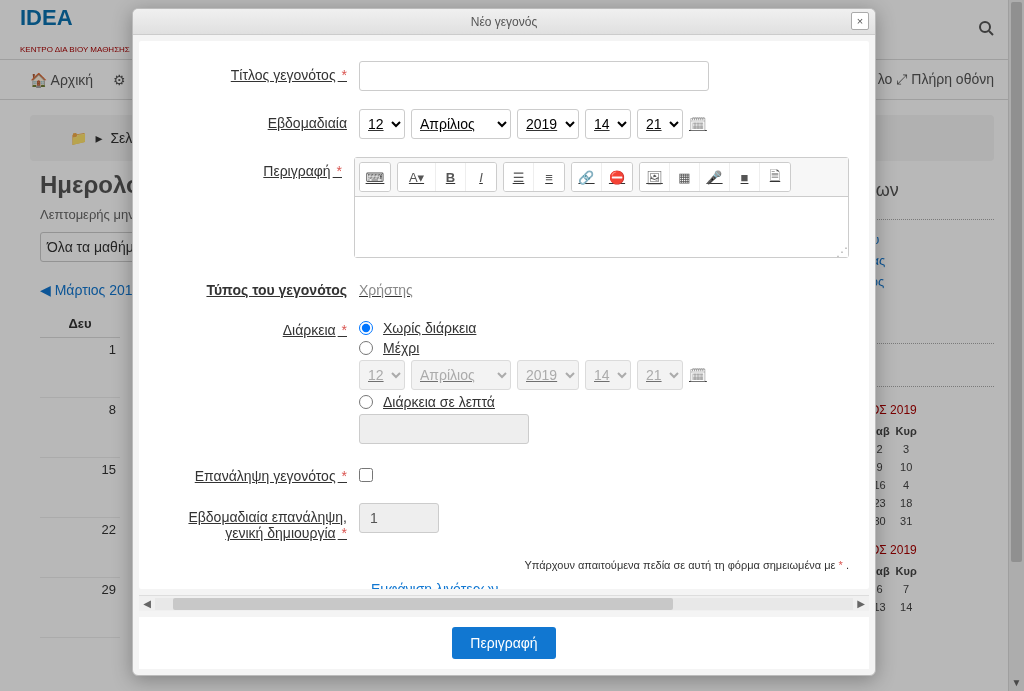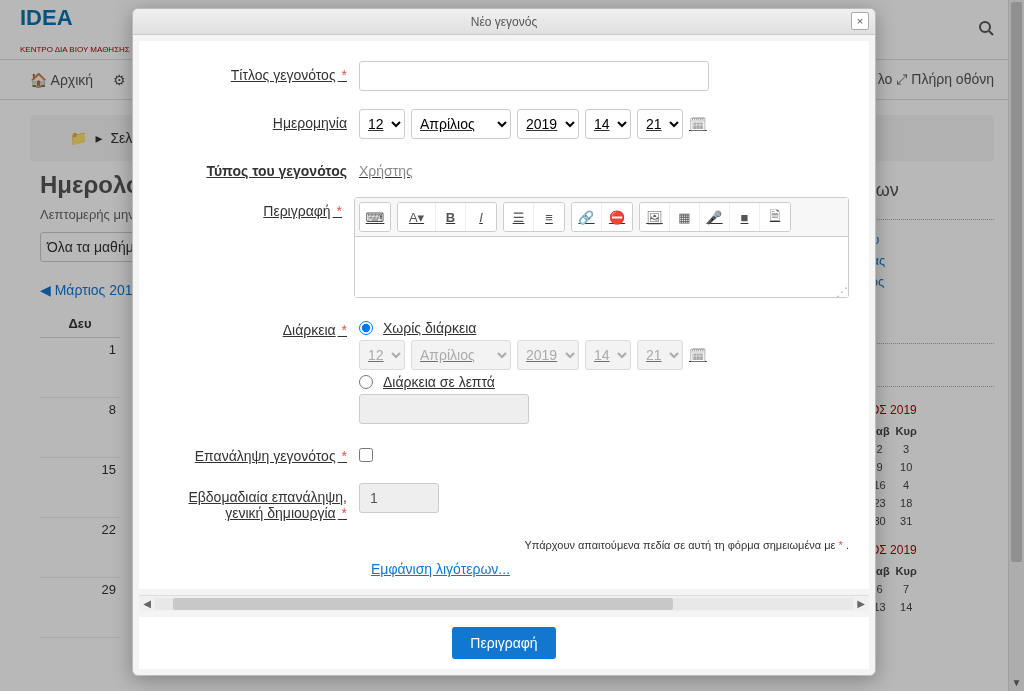--- a/index.html
+++ b/index.html
@@ -218,34 +218,29 @@
   <div class="modal-body">
 
     <div class="form-row">
       <div class="form-label"><span>Τίτλος γεγονότος</span><span class="req"> *</span></div>
       <div class="form-field">
         <input type="text" style="width: 350px;">
       </div>
     </div>
 
     <div class="form-row">
-      <div class="form-label">Ημερομηνία</div>
+      <div class="form-label">Εβδομαδιαία</div>
       <div class="form-field sel-row">
         <select><option>12</option></select>
         <select style="width:100px"><option>Απρίλιος</option></select>
         <select><option>2019</option></select>
         <select><option>14</option></select>
         <select><option>21</option></select>
         <span class="cal-icon">🗓</span>
       </div>
-    </div>
-
-    <div class="form-row">
-      <div class="form-label" style="font-weight:bold">Τύπος του γεγονότος</div>
-      <div class="form-field static-val">Χρήστης</div>
     </div>
 
     <div class="form-row">
       <div class="form-label"><span>Περιγραφή</span><span class="req"> *</span></div>
       <div class="form-field">
         <div class="editor">
           <div class="editor-toolbar">
             <div class="tb-group">
                 <button class="tb-btn">⌨</button>
               </div>
@@ -275,25 +270,34 @@
             </div>
           </div>
           <div class="editor-area">
             <span class="editor-resize">⋰</span>
           </div>
         </div>
       </div>
     </div>
 
     <div class="form-row">
+      <div class="form-label" style="font-weight:bold">Τύπος του γεγονότος</div>
+      <div class="form-field static-val">Χρήστης</div>
+    </div>
+
+    <div class="form-row">
       <div class="form-label"><span>Διάρκεια</span><span class="req"> *</span></div>
       <div class="form-field">
         <div class="radio-row">
           <input type="radio" checked="" style="">
           <span>Χωρίς διάρκεια</span>
+        </div>
+        <div class="radio-row">
+          <input type="radio" style="">
+          <span>Μέχρι</span>
         </div>
         <div class="sel-row disabled" style="margin:4px 0;">
           <select disabled=""><option>12</option></select>
           <select disabled="" style="width:100px"><option>Απρίλιος</option></select>
           <select disabled=""><option>2019</option></select>
           <select disabled=""><option>14</option></select>
           <select disabled=""><option>21</option></select>
           <span class="cal-icon">🗓</span>
         </div>
         <div class="radio-row">

